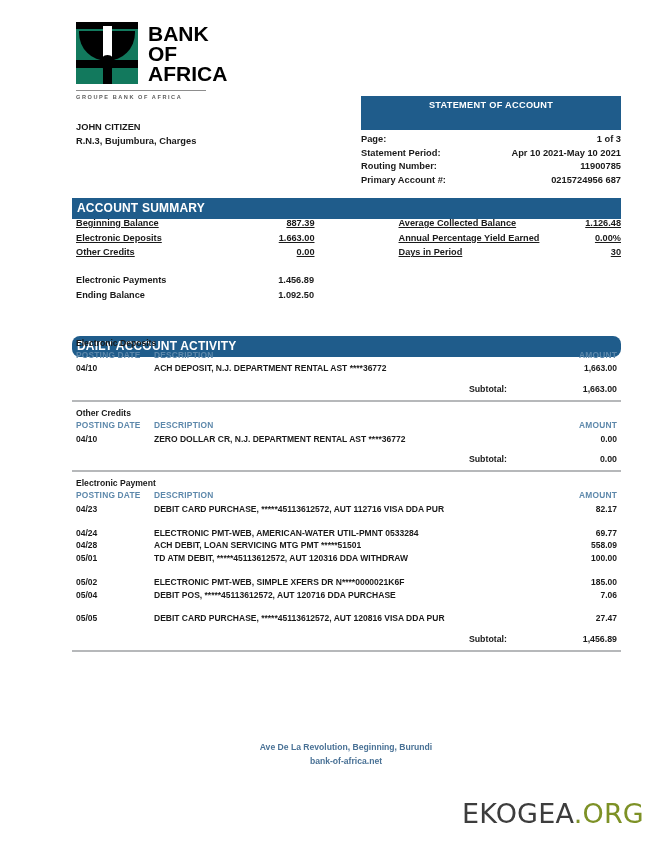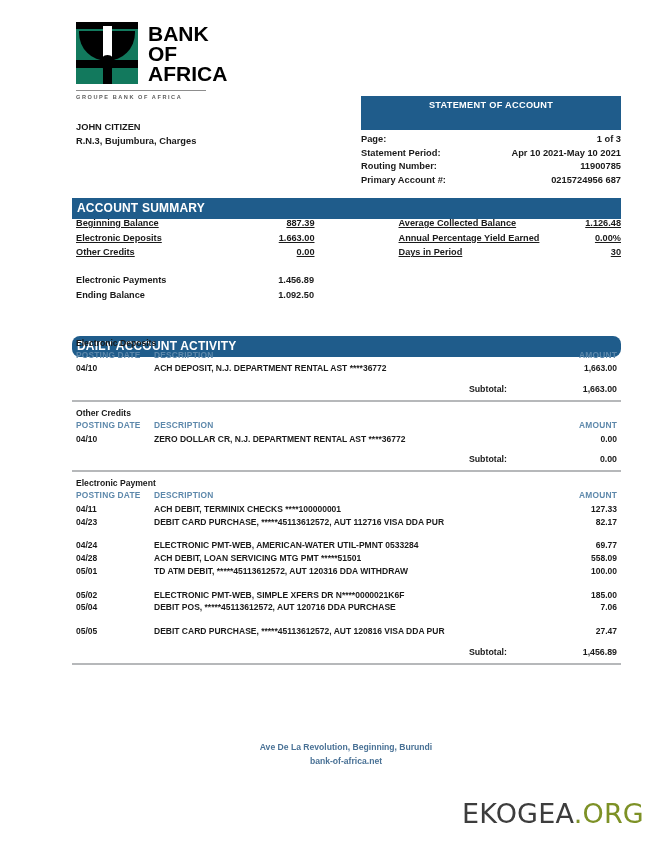--- a/index.html
+++ b/index.html
@@ -399,25 +399,20 @@
         <table class="tbl">
           <thead>
             <tr>
               <th class="col-date">POSTING DATE</th>
               <th class="col-desc">DESCRIPTION</th>
               <th class="col-amt amt-h">AMOUNT</th>
             </tr>
           </thead>
           <tbody>
             <tr>
-              <td class="col-date">04/11</td>
-              <td class="col-desc">ACH DEBIT, TERMINIX CHECKS ****100000001</td>
-              <td class="col-amt amt-c">127.33</td>
-            </tr>
-            <tr>
               <td class="col-date">04/23</td>
               <td class="col-desc">DEBIT CARD PURCHASE, *****45113612572, AUT 112716 VISA DDA PUR</td>
               <td class="col-amt amt-c">82.17</td>
             </tr>
             <tr class="spacer">
               <td colspan="3"></td>
             </tr>
             <tr>
               <td class="col-date">04/24</td>
               <td class="col-desc">ELECTRONIC PMT-WEB, AMERICAN-WATER UTIL-PMNT 0533284</td>

